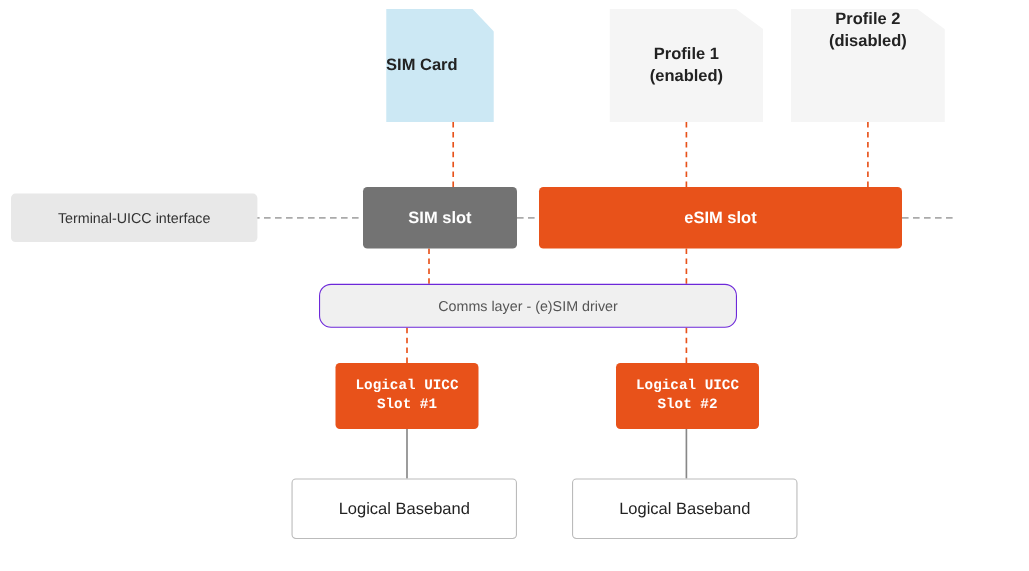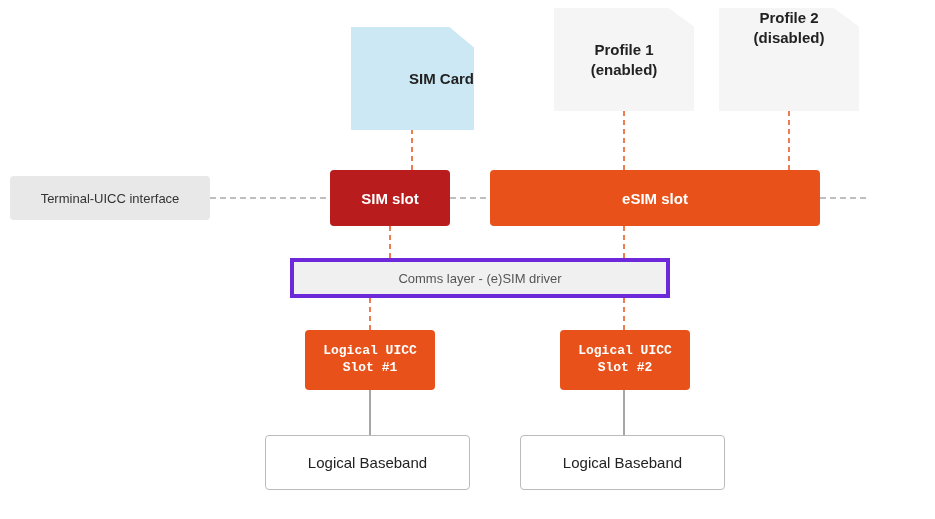--- a/index.html
+++ b/index.html
@@ -16,28 +16,27 @@
       position: relative;
       width: 935px;
       height: 519px;
     }
 
     
     .sim-card-box {
       position: absolute;
       top: 8px;
       left: 351px;
-      width: 123px;
+      width: 98px;
       height: 103px;
       background: #cce8f4;
       clip-path: polygon(0 0, 80% 0, 100% 20%, 100% 100%, 0 100%);
       display: flex;
       align-items: center;
-      justify-content: flex-end;
-      margin-top: 19px;
+      justify-content: flex-start;
     }
 
     
     .profile1-box {
       position: absolute;
       top: 8px;
       left: 554px;
       width: 140px;
       height: 103px;
       background: #f5f5f5;
@@ -67,43 +66,43 @@
       color: #222;
       text-align: center;
       line-height: 1.3;
     }
 
     
     .terminal-label-box {
       position: absolute;
       top: 176px;
       left: 10px;
-      width: 200px;
+      width: 224px;
       height: 44px;
       background: #e8e8e8;
       border-radius: 4px;
       display: flex;
       align-items: center;
       justify-content: center;
     }
 
     .terminal-label {
       font-size: 13px;
       color: #333;
       text-align: center;
     }
 
     
     .sim-slot-box {
       position: absolute;
       top: 170px;
       left: 330px;
-      width: 120px;
+      width: 140px;
       height: 56px;
-      background: #b91c1c;
+      background: #737373;
       border-radius: 4px;
       display: flex;
       align-items: center;
       justify-content: center;
     }
 
     
     .esim-slot-box {
       position: absolute;
       top: 170px;
@@ -125,22 +124,22 @@
     }
 
     
     .comms-box {
       position: absolute;
       top: 258px;
       left: 290px;
       width: 380px;
       height: 40px;
       background: #f0f0f0;
-      border: 4px solid #6d28d9;
-      border-radius: 0;
+      border: 1px solid #6d28d9;
+      border-radius: 11px;
       display: flex;
       align-items: center;
       justify-content: center;
     }
 
     .comms-label {
       font-size: 13px;
       color: #555;
     }
 

